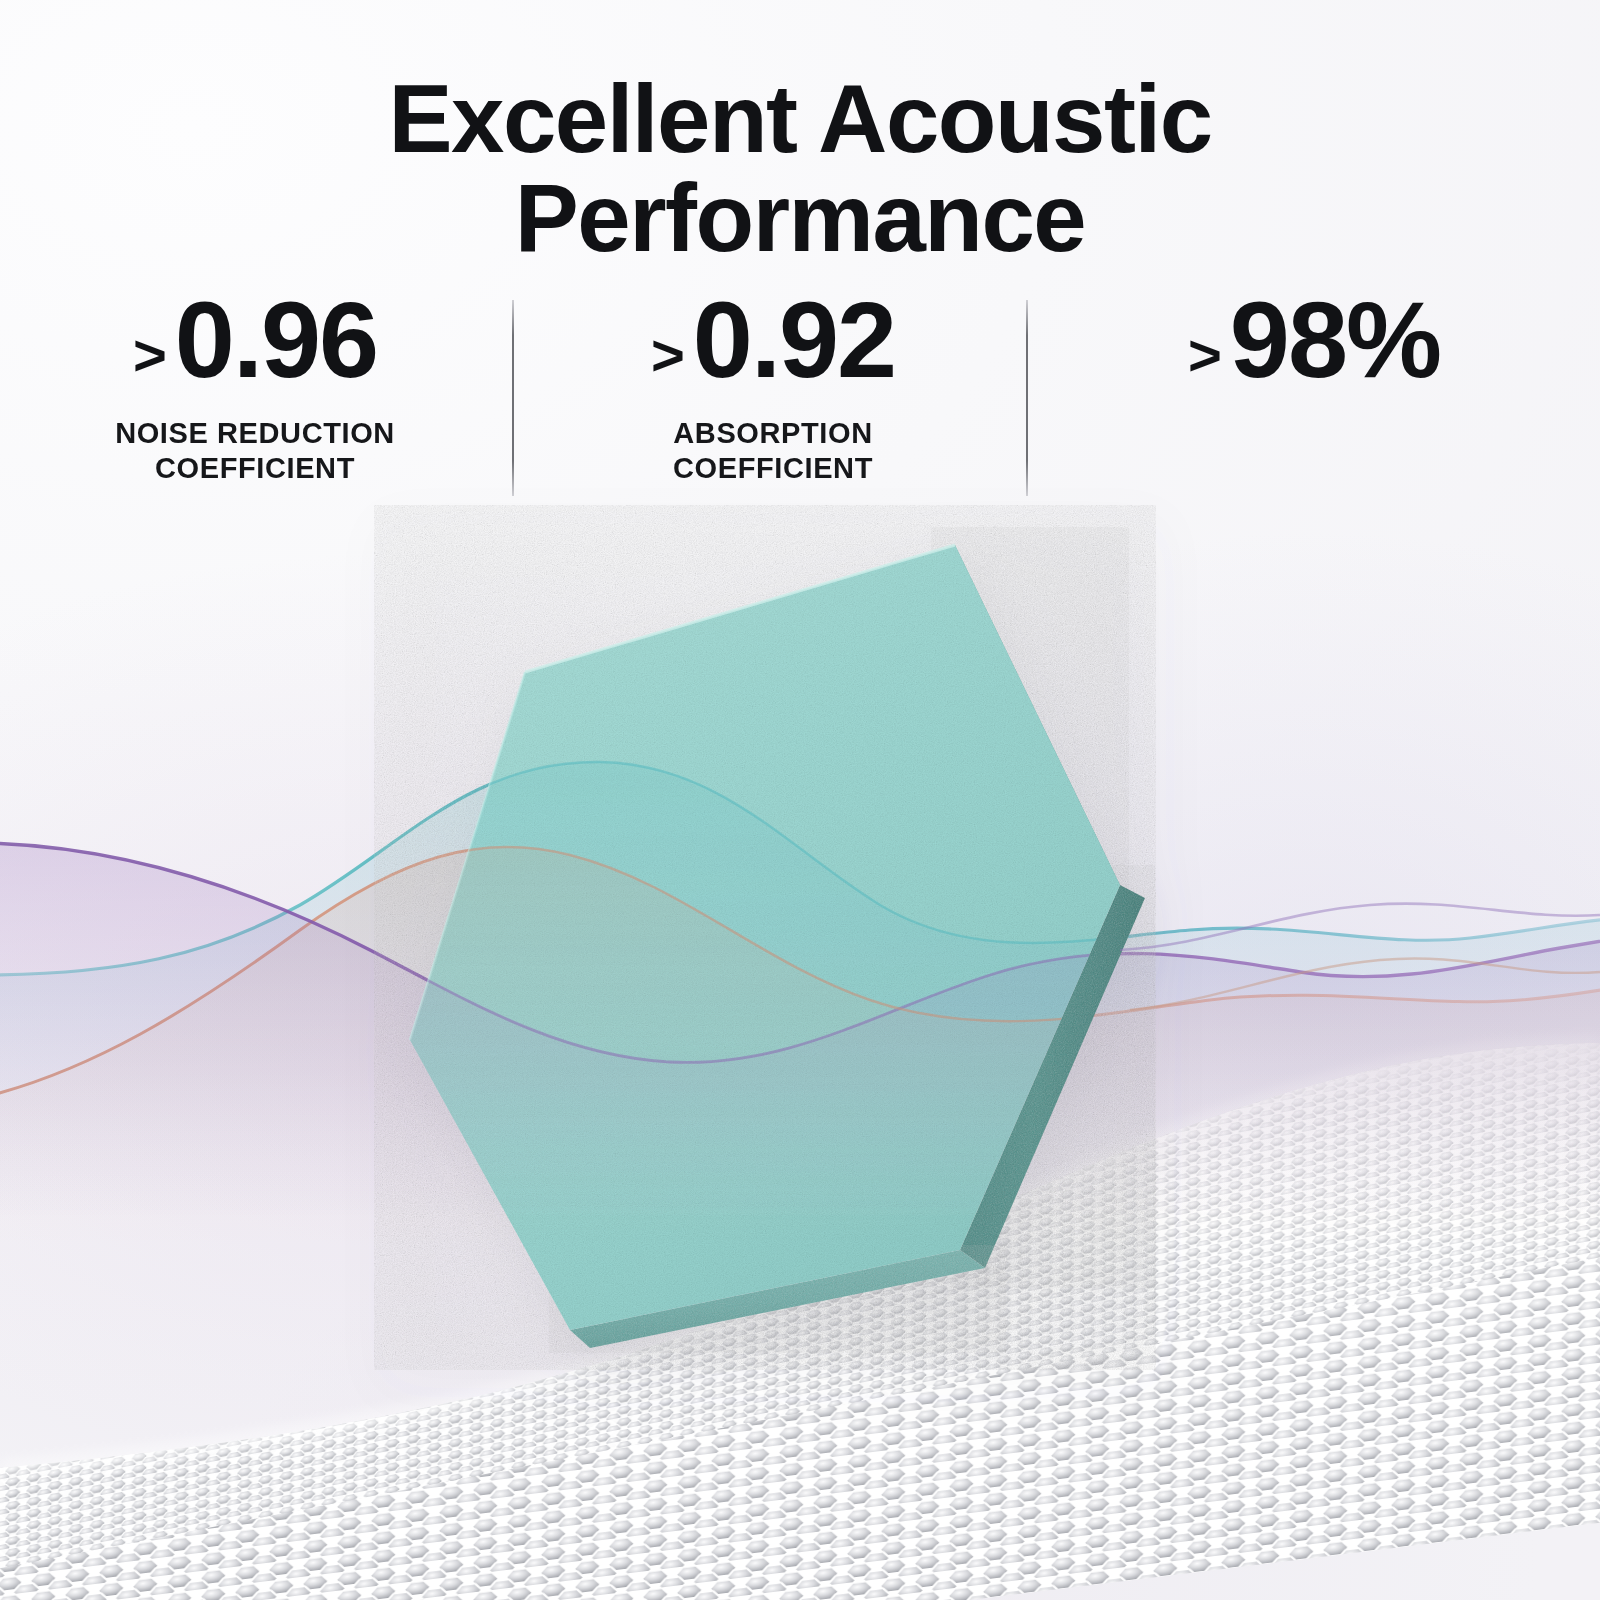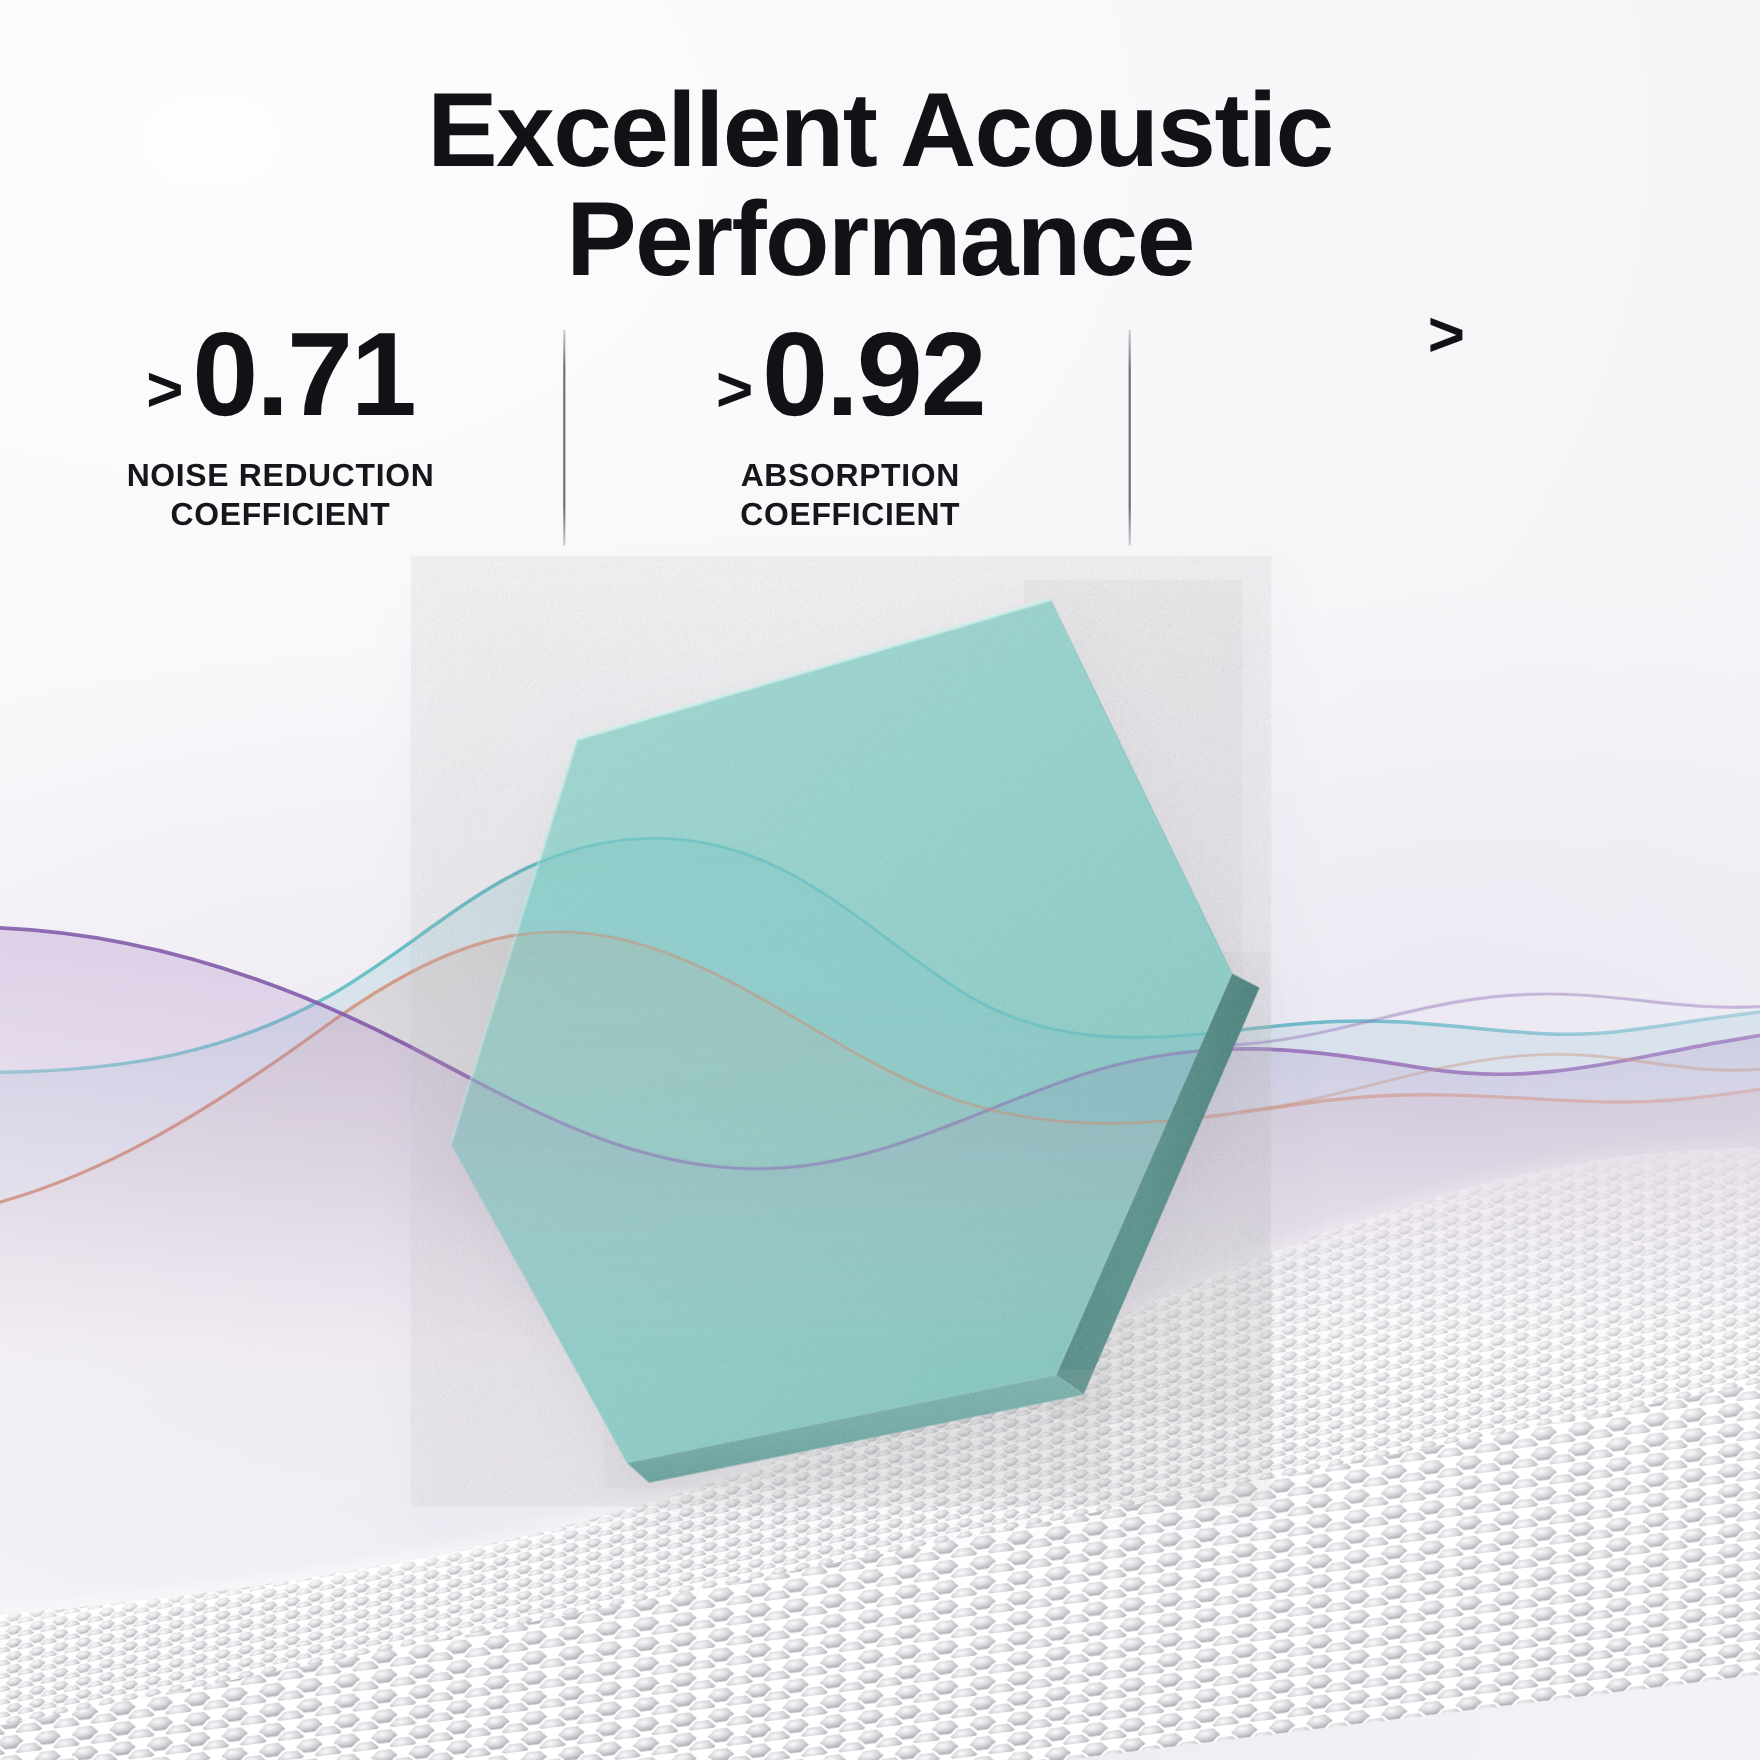--- a/index.html
+++ b/index.html
@@ -332,21 +332,21 @@
   </h1>
 
   <div id="stats">
 
     <div class="divider" id="div-0"></div>
     <div class="divider" id="div-1"></div>
 
     <div class="stat" id="stat-0">
       <div class="stat-value">
         <span class="gt">&gt;</span>
-        <span>0.71</span>
+        <span>0.96</span>
       </div>
       <div class="stat-label">
         <div>NOISE REDUCTION</div>
         <div>COEFFICIENT</div>
       </div>
     </div>
 
     <div class="stat" id="stat-1">
       <div class="stat-value">
         <span class="gt">&gt;</span>
@@ -354,17 +354,18 @@
       </div>
       <div class="stat-label">
         <div>ABSORPTION</div>
         <div>COEFFICIENT</div>
       </div>
     </div>
 
     <div class="stat" id="stat-2">
       <div class="stat-value">
         <span class="gt">&gt;</span>
+        <span>98%</span>
       </div>
     </div>
 
   </div>
 </div>
 
 </body></html>

